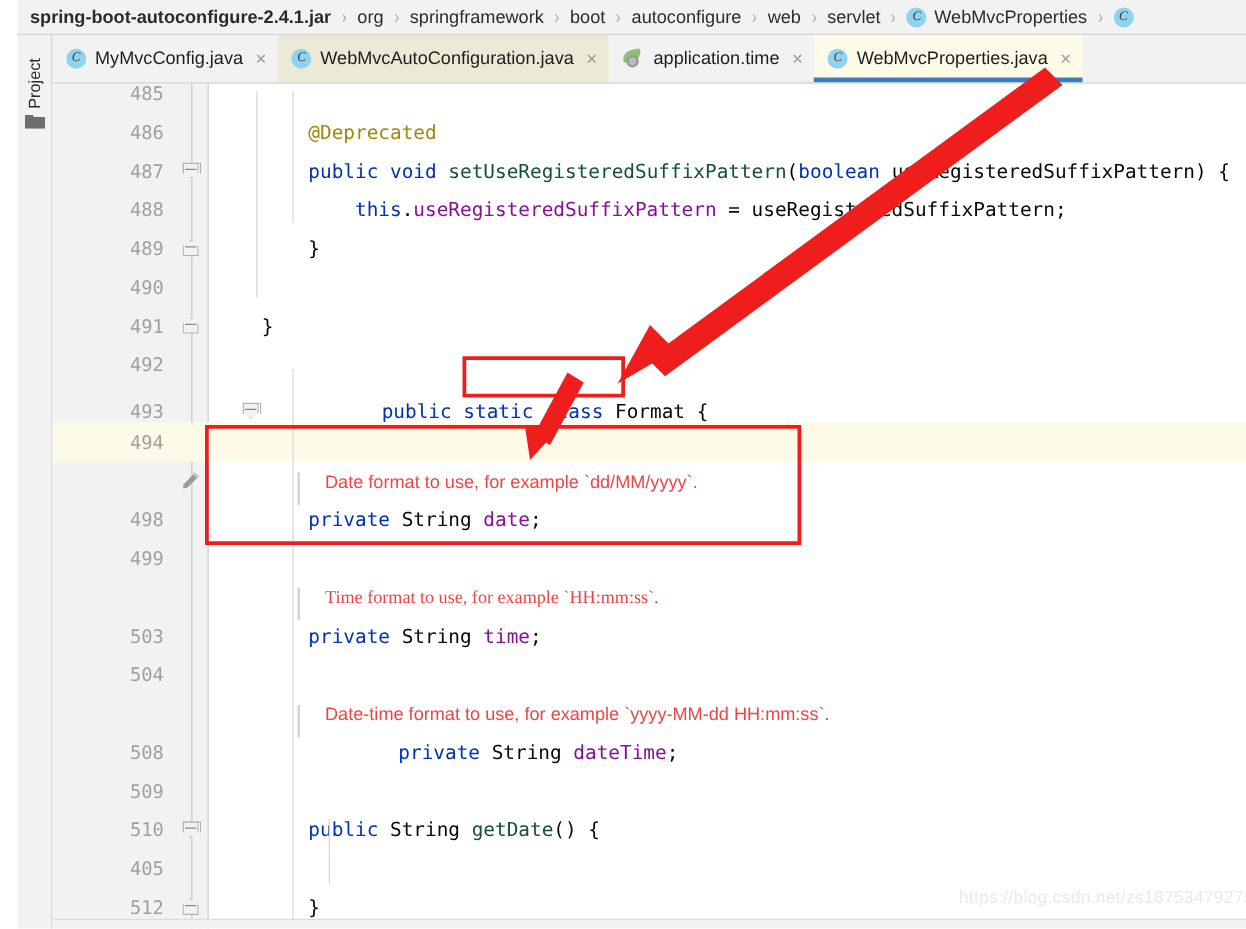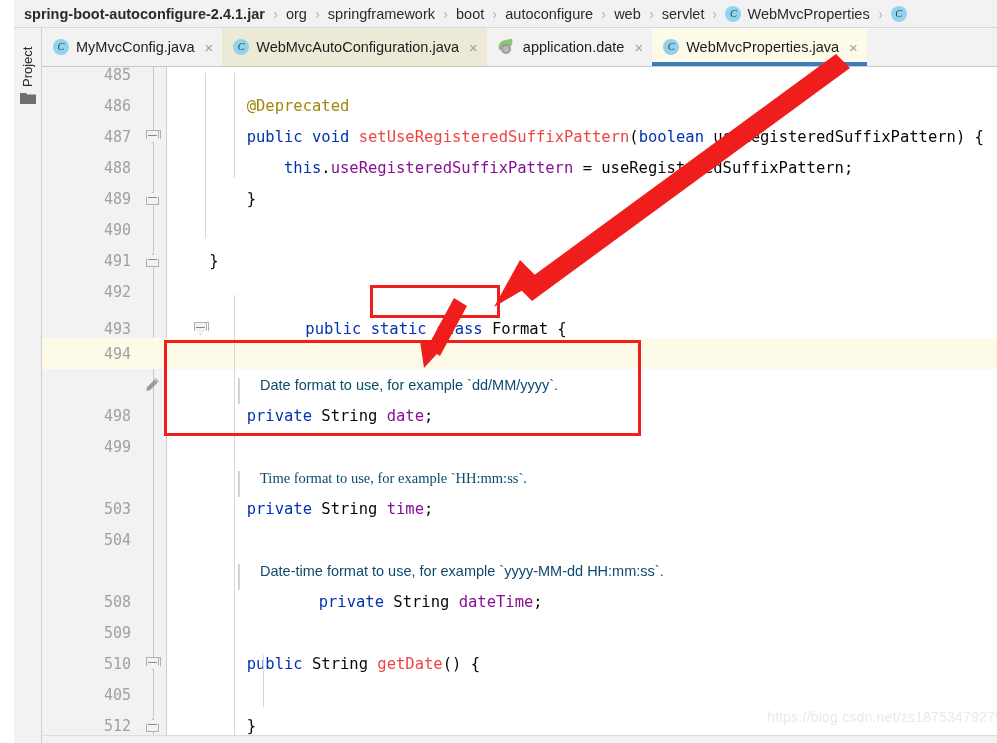--- a/index.html
+++ b/index.html
@@ -174,30 +174,30 @@
     font-size: 15.5px;
     color: #080808;
     white-space: pre;
     font-family: "DejaVu Sans Mono", monospace;
     padding-left: 6px;
   }
 
   
   .kw      { color: #0033b3; }
   .type    { color: #080808; }
-  .fn      { color: #ef4444; }
+  .fn      { color: #14532d; }
   .field   { color: #871094; }
   .anno    { color: #9e880d; }
   .punct   { color: #080808; }
 
   
   .jdoc {
     font-family: "Liberation Sans", sans-serif;
     font-size: 14.5px;
-    color: #0c4a6e;
+    color: #ef4444;
     white-space: pre;
   }
   .jdoc-bar {
     position: absolute;
     width: 2px; height: 26px;
     background: #d4d4d4;
   }
 
   
   .iguide {
@@ -328,21 +328,21 @@
         <span class="tab-label">WebMvcAutoConfiguration.java</span>
         <span class="tab-close">×</span>
       </div>
       <div class="tab">
         <span class="tab-icon">
           <span class="yaml-icon">
             <span class="yaml-leaf"></span>
             <span class="yaml-gear"></span>
           </span>
         </span>
-        <span class="tab-label">application.date</span>
+        <span class="tab-label">application.time</span>
         <span class="tab-close">×</span>
       </div>
       <div class="tab active">
         <span class="tab-icon">
           <span class="cls-badge" style="margin-right:0">C</span>
         </span>
         <span class="tab-label">WebMvcProperties.java</span>
         <span class="tab-close">×</span>
       </div>
     </div>

